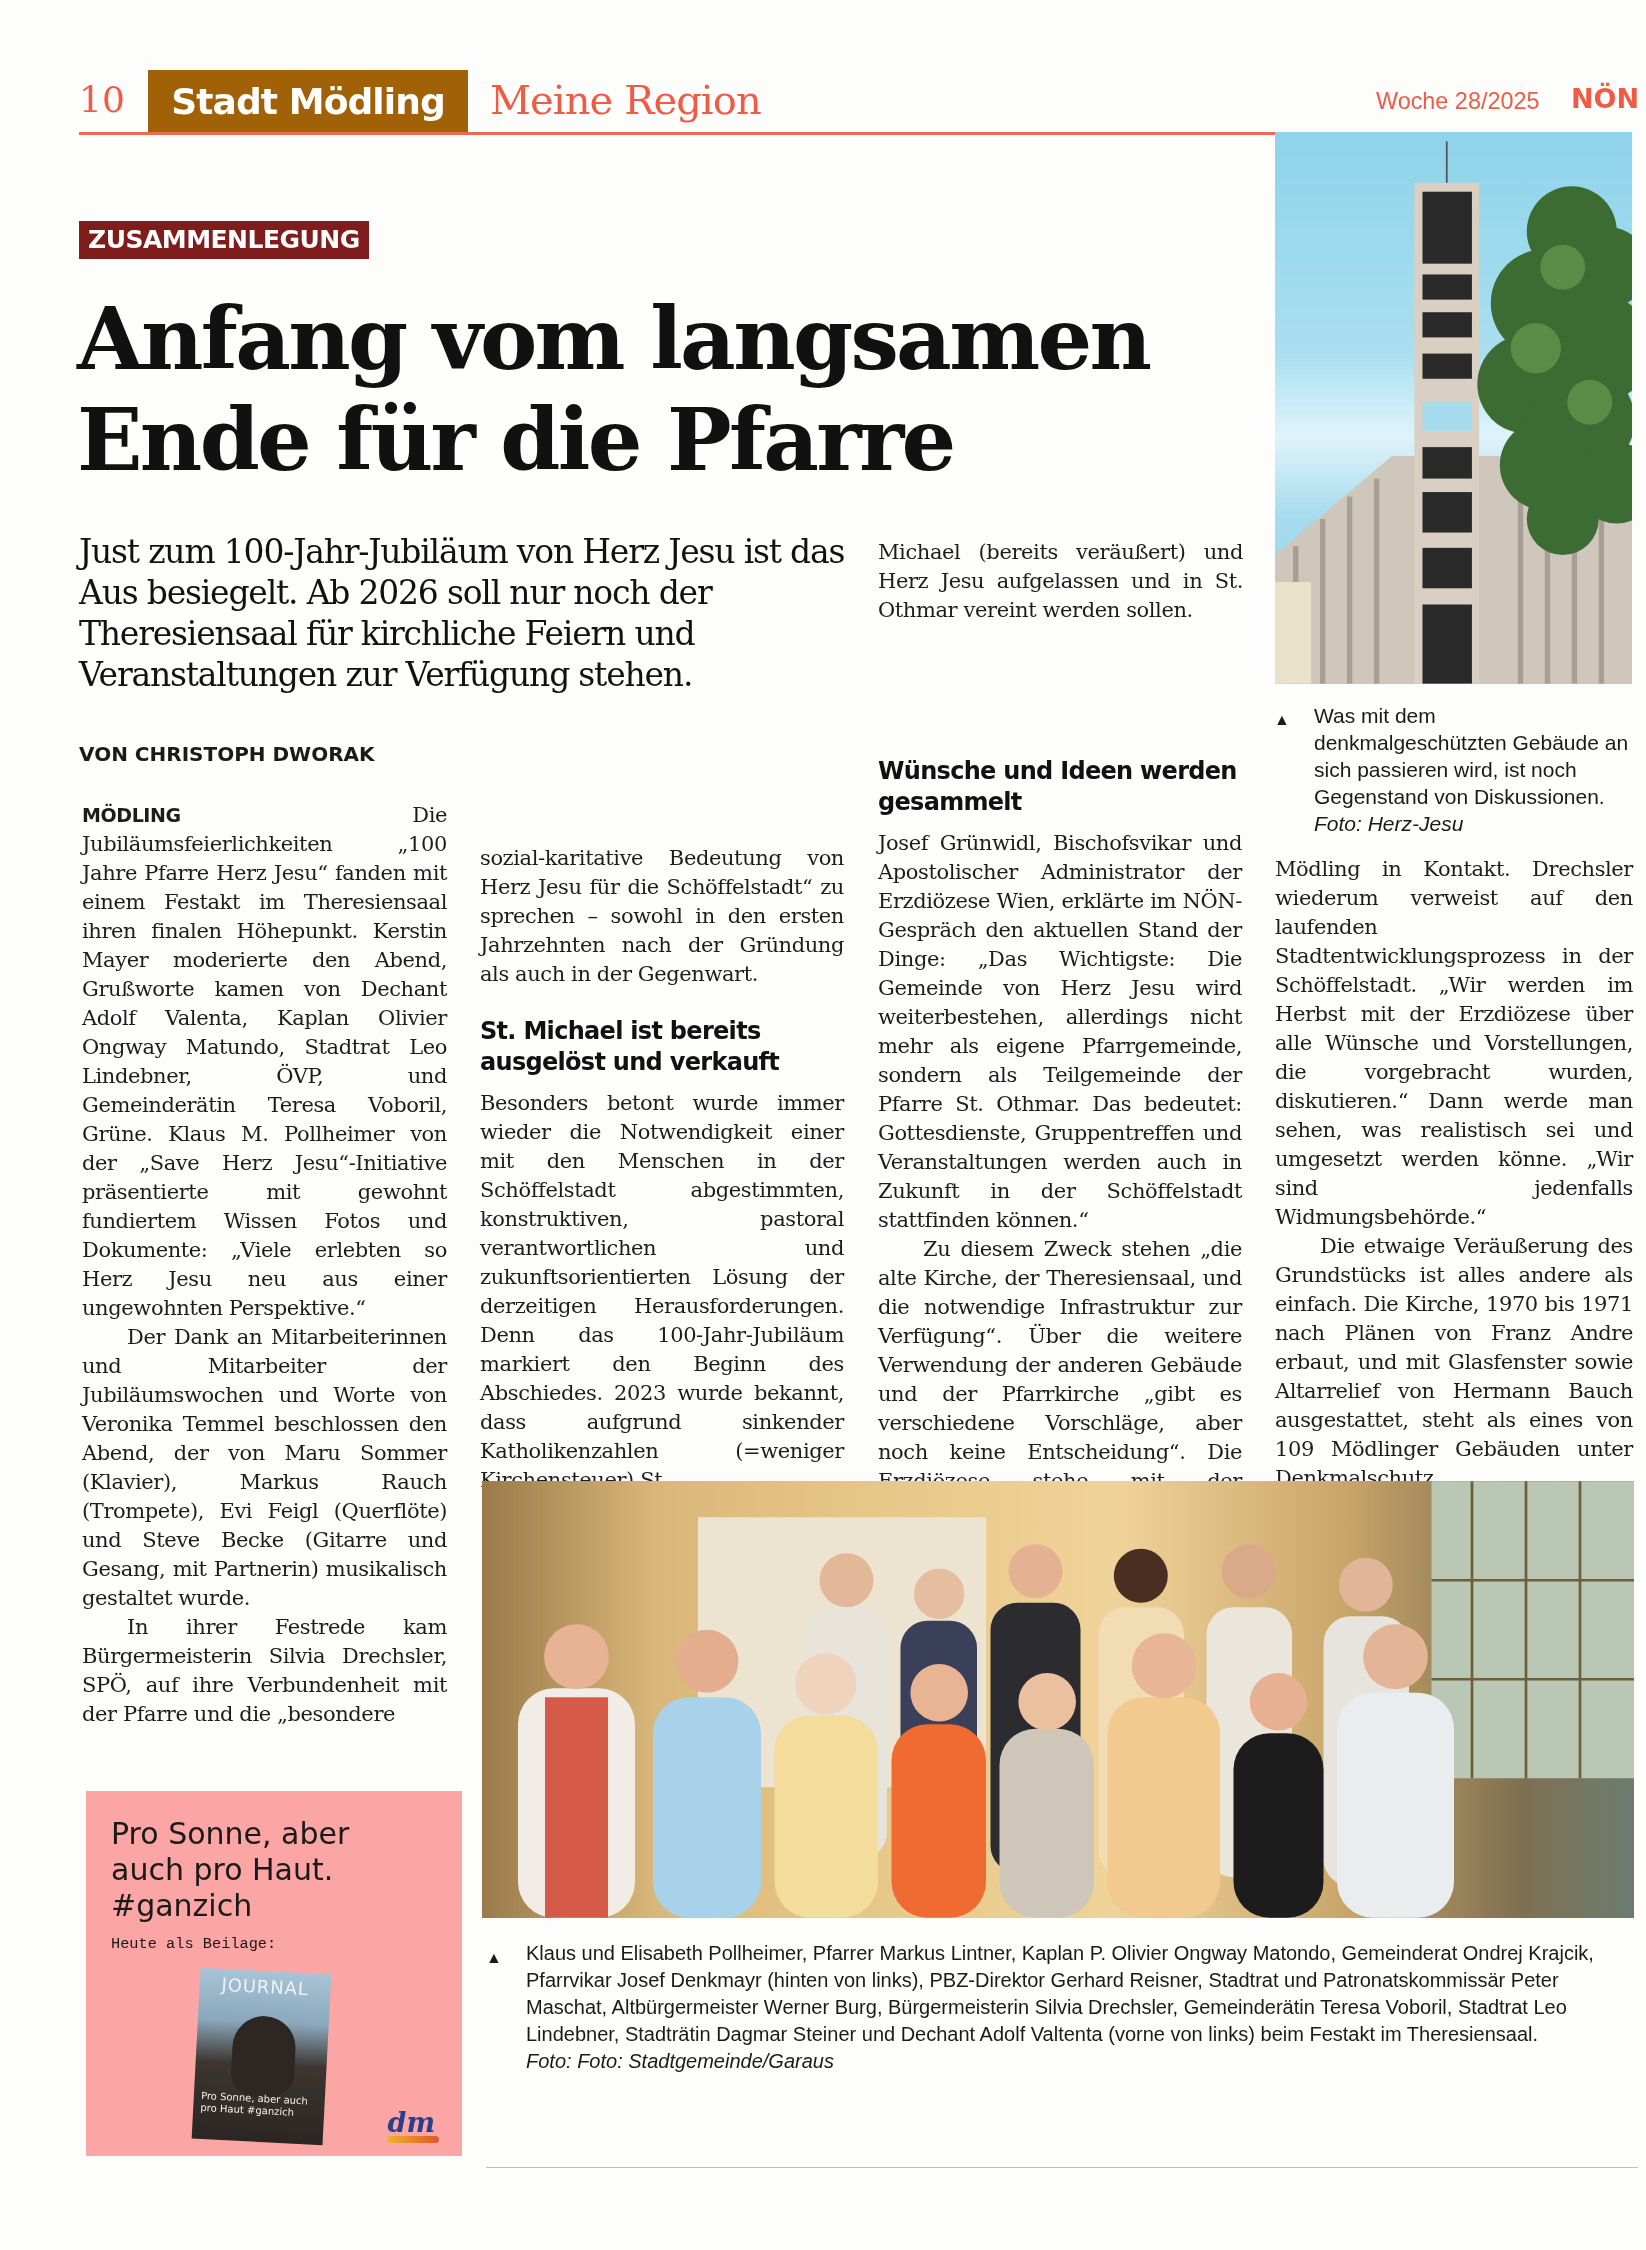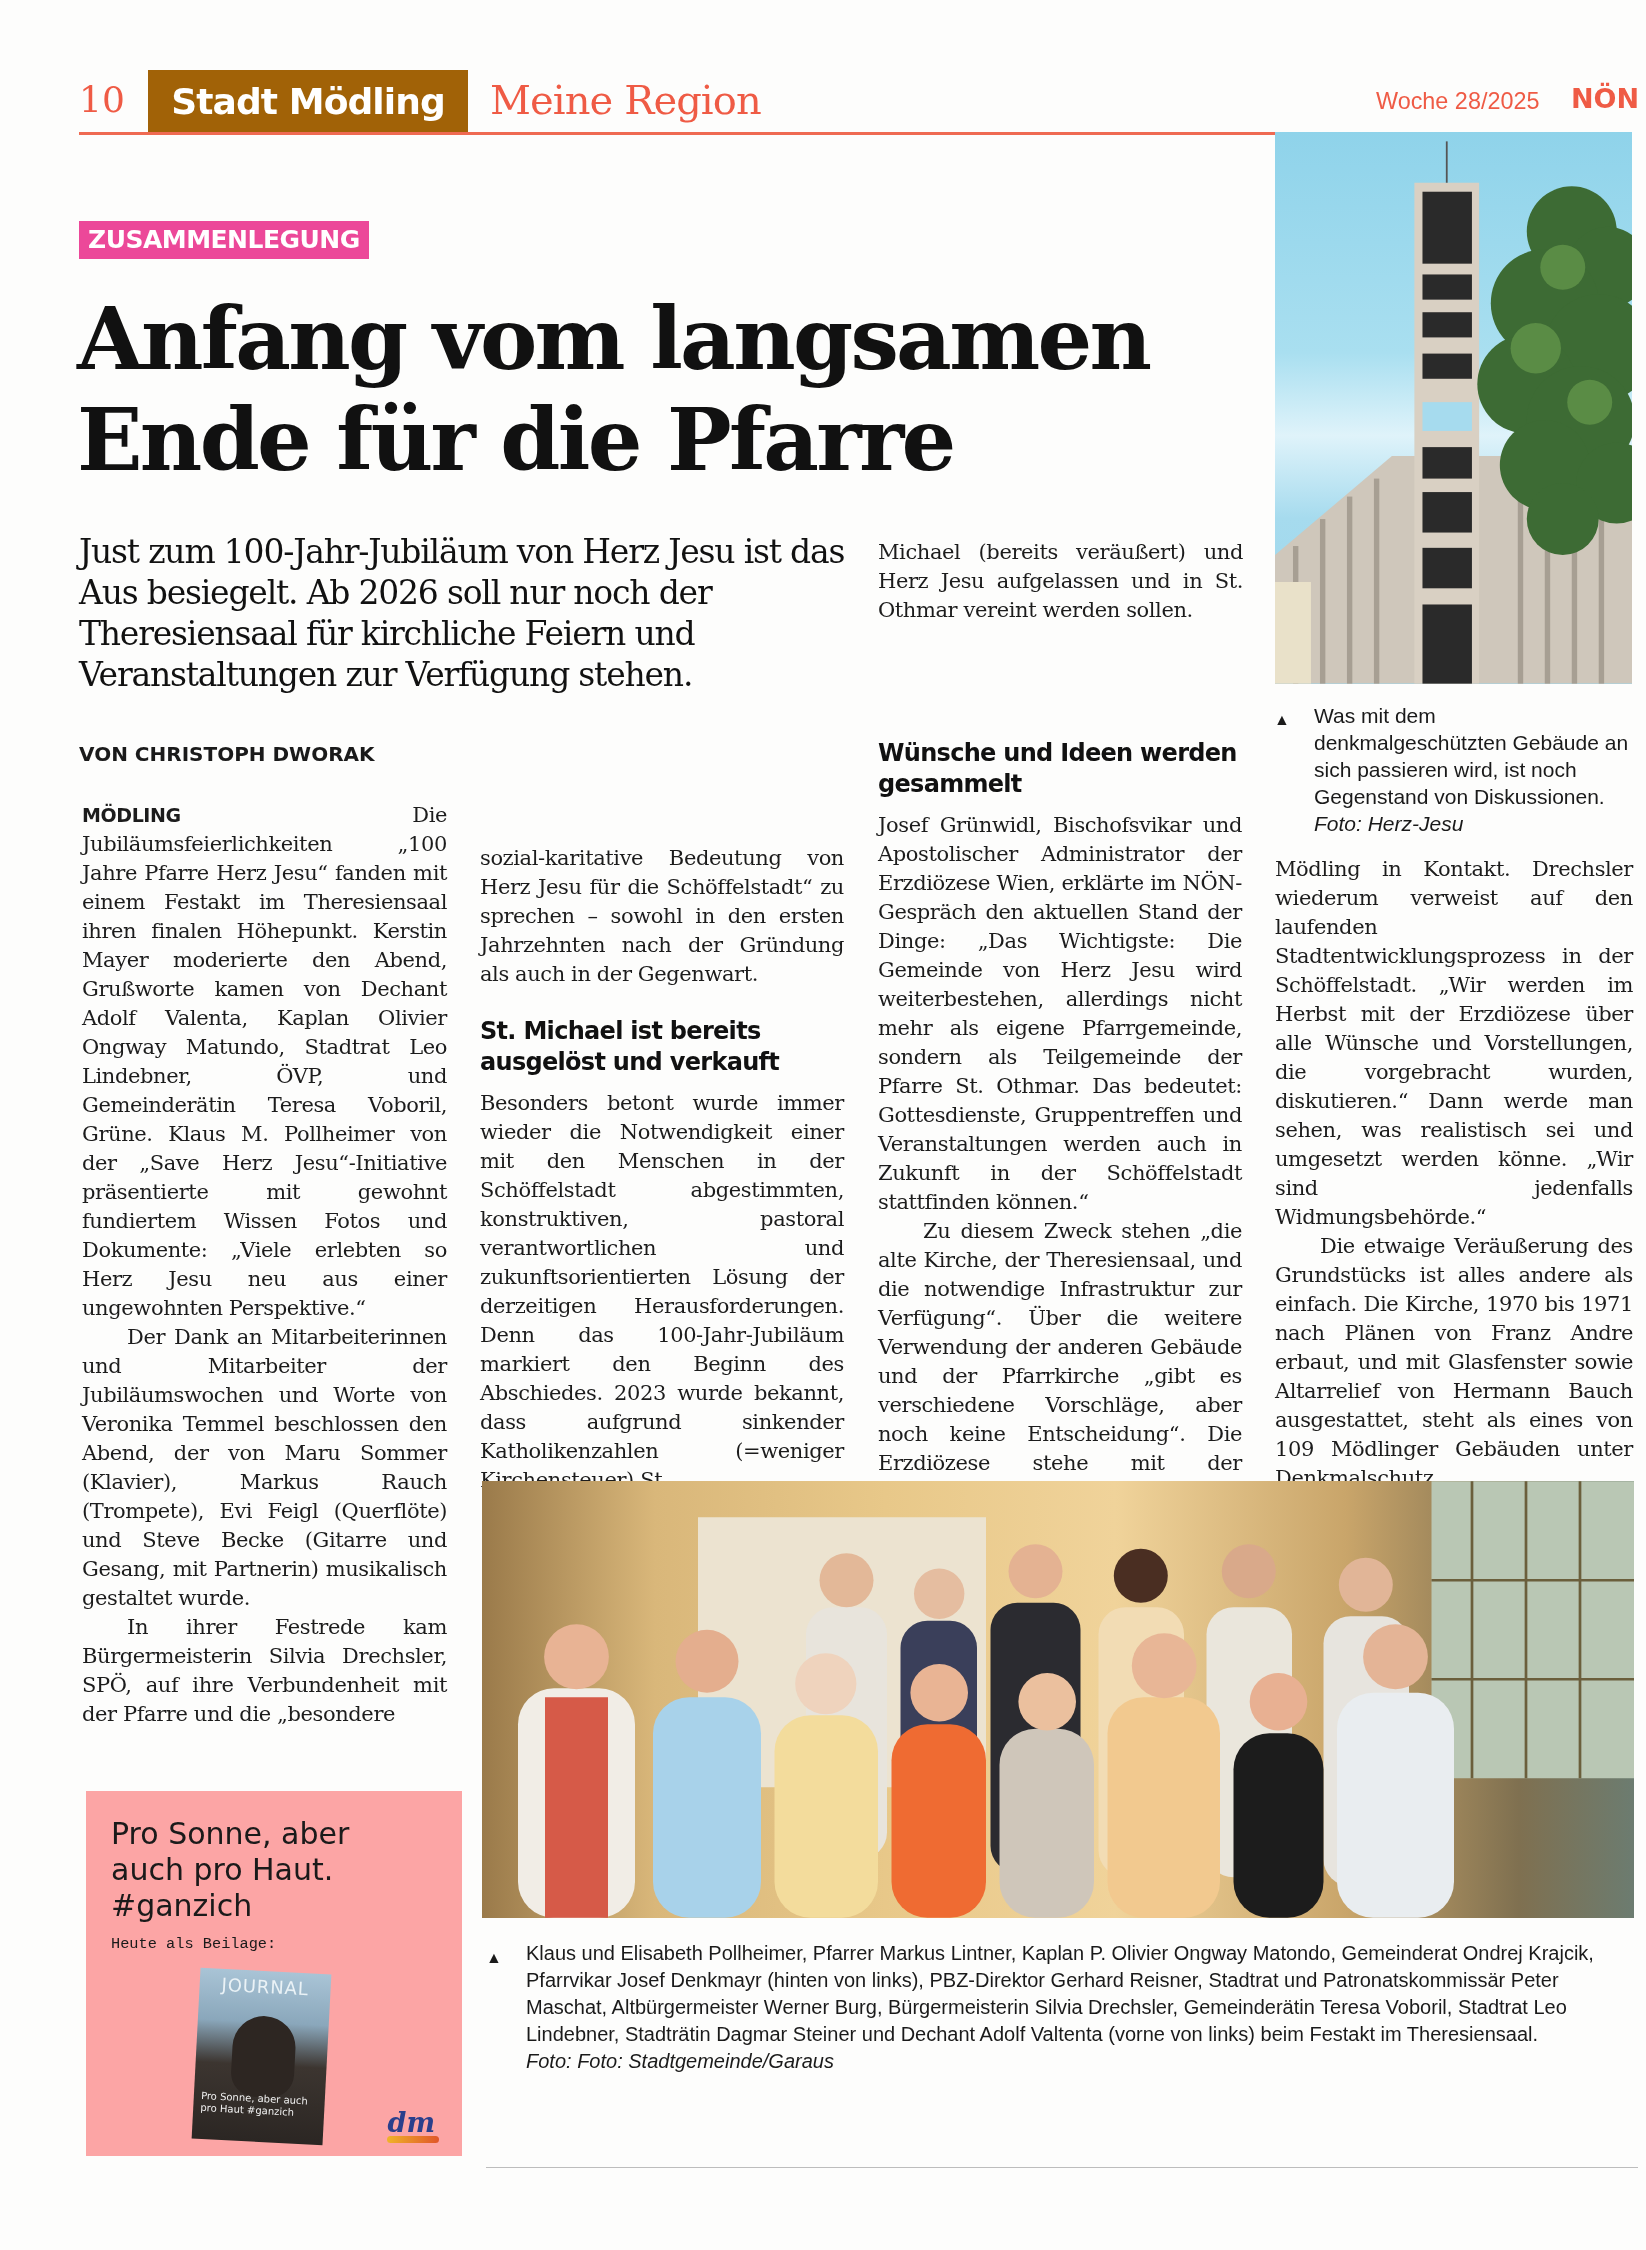--- a/index.html
+++ b/index.html
@@ -11,21 +11,21 @@
   
   .hdr-num { left: 79px; top: 79px; font-family: "DejaVu Serif", serif; font-size: 36px; color: #ef5b45; }
   .hdr-section { left: 148px; top: 70px; width: 320px; height: 63px; background: #a16207; color: #fff;
     font-family: "DejaVu Sans", sans-serif; font-weight: bold; font-size: 36px; line-height: 63px; text-align: center; letter-spacing: -0.9px; }
   .hdr-region { left: 490px; top: 77px; font-family: "DejaVu Serif", serif; font-size: 40px; color: #ef5b45; letter-spacing: -0.9px; }
   .hdr-week { left: 1376px; top: 88px; font-family: "Liberation Sans", sans-serif; font-size: 23.4px; color: #ef5b45; }
   .hdr-brand { left: 1571px; top: 83px; font-family: "DejaVu Sans", sans-serif; font-weight: bold; font-size: 27px; color: #ef5b45; }
   .hdr-line { left: 79px; top: 132px; width: 1551px; height: 2.7px; background: #ef6a52; }
 
   
-  .kicker { left: 79px; top: 221px; height: 38px; padding: 0 9px; background: #ec4899; color: #fff;
+  .kicker { left: 79px; top: 221px; height: 38px; padding: 0 9px; background: #7f1d1d; color: #fff;
     font-family: "DejaVu Sans", sans-serif; font-weight: bold; font-size: 25px; line-height: 38px; letter-spacing: -0.5px; }
   .headline { left: 77px; top: 288px; width: 1188px; font-family: "DejaVu Serif", serif; font-weight: bold;
     font-size: 86px; line-height: 101px; letter-spacing: -2.7px; color: #111; }
 
   .lead { left: 79px; top: 531px; width: 774px; font-family: "DejaVu Serif", serif; font-size: 33px; line-height: 41px; letter-spacing: -1.2px; color: #111; }
   .lead-cont { left: 878px; top: 538px; width: 365px; font-size: 23.4px; line-height: 30px; letter-spacing: -0.5px; color: #1a1a1a; }
 
   .byline { left: 79px; top: 742px; font-family: "DejaVu Sans", sans-serif; font-weight: bold; font-size: 20px; color: #1a1a1a; }
 
   
@@ -91,21 +91,21 @@
   <p class="indent">In ihrer Festrede kam Bürgermeisterin Silvia Drechsler, SPÖ, auf ihre Verbundenheit mit der Pfarre und die „besondere</p>
 </div>
 
 <div class="abs col c2">
   <p>sozial-karitative Bedeutung von Herz Jesu für die Schöffelstadt“ zu sprechen – sowohl in den ersten Jahrzehnten nach der Gründung als auch in der Gegenwart.</p>
   <h3 class="subhead">St. Michael ist bereits ausgelöst und verkauft</h3>
   <p>Besonders betont wurde immer wieder die Notwendigkeit einer mit den Menschen in der Schöffelstadt abgestimmten, konstruktiven, pastoral verantwortlichen und zukunftsorientierten Lösung der derzeitigen Herausforderungen. Denn das 100-Jahr-Jubiläum markiert den Beginn des Abschiedes. 2023 wurde bekannt, dass aufgrund sinkender Katholikenzahlen (=weniger Kirchensteuer) St.</p>
 </div>
 
 <div class="abs col c3">
-  <h3 class="subhead" style="margin-top:0">Wünsche und Ideen werden gesammelt</h3>
+  <h3 class="subhead" style="margin-top:18px">Wünsche und Ideen werden gesammelt</h3>
   <p>Josef Grünwidl, Bischofsvikar und Apostolischer Administrator der Erzdiözese Wien, erklärte im NÖN-Gespräch den aktuellen Stand der Dinge: „Das Wichtigste: Die Gemeinde von Herz Jesu wird weiterbestehen, allerdings nicht mehr als eigene Pfarrgemeinde, sondern als Teilgemeinde der Pfarre St. Othmar. Das bedeutet: Gottesdienste, Gruppentreffen und Veranstaltungen werden auch in Zukunft in der Schöffelstadt stattfinden können.“</p>
   <p class="indent">Zu diesem Zweck stehen „die alte Kirche, der Theresiensaal, und die notwendige Infrastruktur zur Verfügung“. Über die weitere Verwendung der anderen Gebäude und der Pfarrkirche „gibt es verschiedene Vorschläge, aber noch keine Entscheidung“. Die Erzdiözese stehe mit der Stadtgemeinde</p>
 </div>
 
 <div class="abs col c4">
   <p>Mödling in Kontakt. Drechsler wiederum verweist auf den laufenden Stadtentwicklungsprozess in der Schöffelstadt. „Wir werden im Herbst mit der Erzdiözese über alle Wünsche und Vorstellungen, die vorgebracht wurden, diskutieren.“ Dann werde man sehen, was realistisch sei und umgesetzt werden könne. „Wir sind jedenfalls Widmungsbehörde.“</p>
   <p class="indent">Die etwaige Veräußerung des Grundstücks ist alles andere als einfach. Die Kirche, 1970 bis 1971 nach Plänen von Franz Andre erbaut, und mit Glasfenster sowie Altarrelief von Hermann Bauch ausgestattet, steht als eines von 109 Mödlinger Gebäuden unter Denkmalschutz.</p>
 </div>
 
 <div class="abs church">

